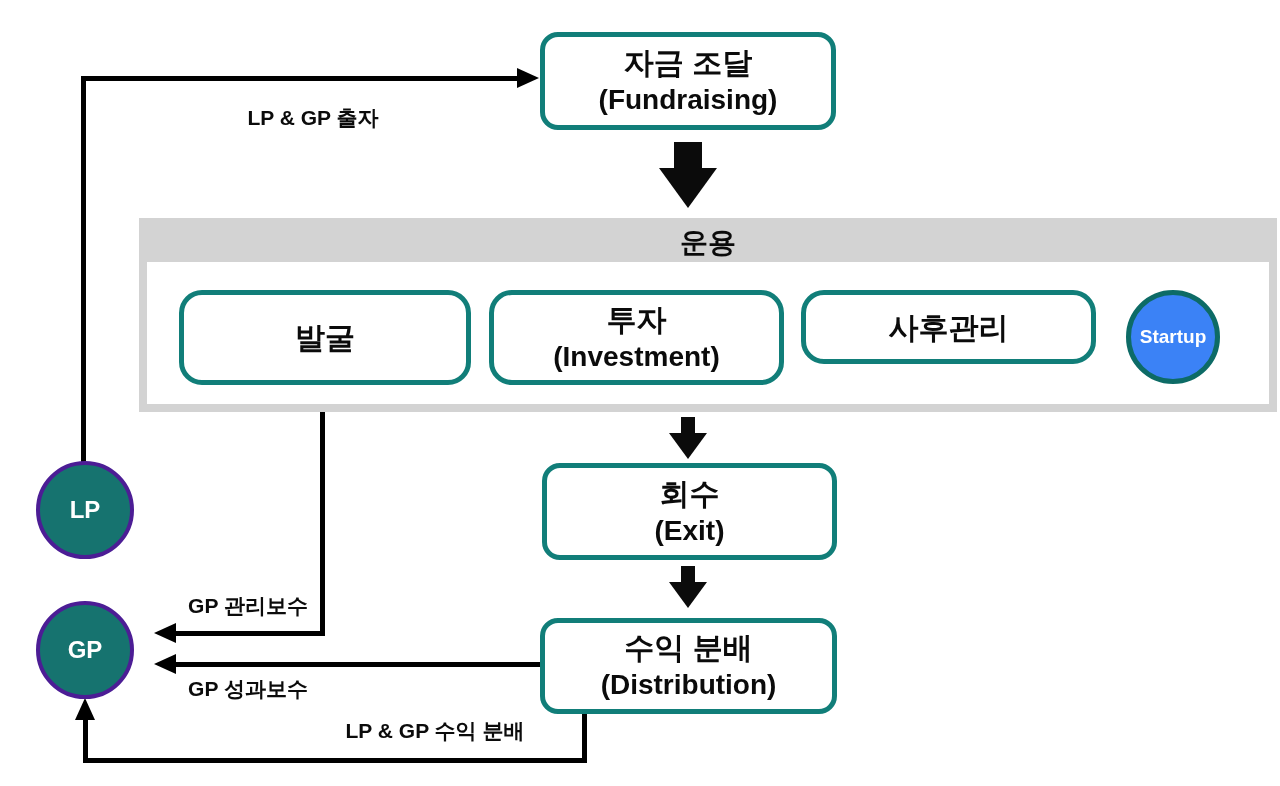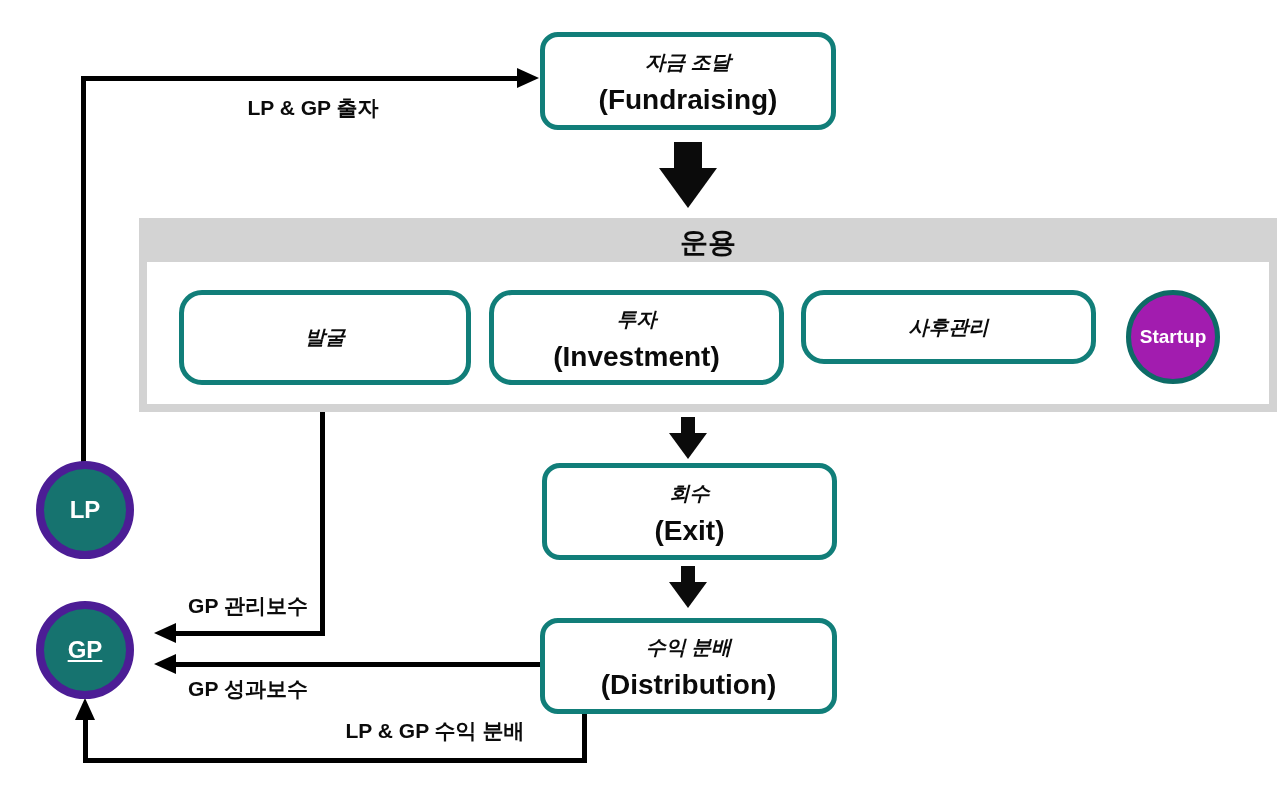--- a/index.html
+++ b/index.html
@@ -7,43 +7,43 @@
     position:relative;width:1280px;height:786px;background:#ffffff;
     font-family:"Liberation Sans","DejaVu Sans",sans-serif;
     color:#0b0b0b;overflow:hidden;
   }
   
   .tealbox{
     position:absolute;background:#ffffff;border:5px solid #117e79;border-radius:18px;
     display:flex;flex-direction:column;align-items:center;justify-content:center;
     text-align:center;font-weight:700;z-index:3;box-sizing:border-box;
   }
-  .tealbox .ko{font-size:20px;line-height:37px;font-style:italic;}
+  .tealbox .ko{font-size:30px;line-height:37px;}
   .tealbox .en{font-size:28px;line-height:37px;}
   .tealbox .en.small{font-size:20px;line-height:30px;}
   
   #ops{
     position:absolute;left:139px;top:218px;width:1110px;height:194px;
     background:#d3d3d3;z-index:2;padding-left:28px;
   }
   #ops .ops-header{
     position:absolute;left:0;top:6px;width:100%;text-align:center;
     font-size:28px;font-weight:700;
   }
   #ops .ops-inner{
     position:absolute;left:8px;top:44px;right:8px;bottom:8px;background:#ffffff;
   }
   #ops .tealbox{z-index:3;border-radius:23px;}
   
   .circle{
     position:absolute;border-radius:50%;display:flex;align-items:center;justify-content:center;
     color:#ffffff;font-weight:700;z-index:4;box-sizing:border-box;
   }
-  .circle.lpgp{width:98px;height:98px;background:#16736f;border:8px solid #4c1d95;font-size:24px;}
-  .circle.startup{width:94px;height:94px;background:#a21caf;border:5px solid #0d6b66;font-size:19px;}
+  .circle.lpgp{width:98px;height:98px;background:#16736f;border:4px solid #4c1d95;font-size:24px;}
+  .circle.startup{width:94px;height:94px;background:#3b82f6;border:5px solid #0d6b66;font-size:19px;}
   
   .line{position:absolute;background:#000;z-index:1;}
   .tri{position:absolute;width:0;height:0;z-index:1;}
   .tri.right{border-top:10px solid transparent;border-bottom:10px solid transparent;border-left:22px solid #000;}
   .tri.left{border-top:10px solid transparent;border-bottom:10px solid transparent;border-right:22px solid #000;}
   .tri.up{border-left:10px solid transparent;border-right:10px solid transparent;border-bottom:22px solid #000;}
   .edge-label{
     position:absolute;font-size:21px;font-weight:700;text-align:center;z-index:2;white-space:nowrap;
   }
   
@@ -56,21 +56,21 @@
   .barrow.small .head{border-left:19px solid transparent;border-right:19px solid transparent;border-top:26px solid #0b0b0b;}
 </style>
 </head>
 <body>
 
 <div id="canvas">
 
   <div class="line" style="left:81px;top:76px;width:5px;height:390px;"></div>
   <div class="line" style="left:81px;top:76px;width:438px;height:5px;"></div>
   <div class="tri right" style="left:517px;top:68px;"></div>
-  <div class="edge-label" style="left:168px;top:94px;width:290px;">LP &amp; GP 출자</div>
+  <div class="edge-label" style="left:168px;top:104px;width:290px;">LP &amp; GP 출자</div>
 
   <div class="line" style="left:320px;top:405px;width:5px;height:231px;"></div>
   <div class="line" style="left:176px;top:631px;width:149px;height:5px;"></div>
   <div class="tri left" style="left:154px;top:623px;"></div>
   <div class="edge-label" style="left:168px;top:592px;width:160px;">GP 관리보수</div>
 
   <div class="line" style="left:176px;top:662px;width:364px;height:5px;"></div>
   <div class="tri left" style="left:154px;top:654px;"></div>
   <div class="edge-label" style="left:168px;top:675px;width:160px;">GP 성과보수</div>
 
@@ -127,17 +127,17 @@
 
   <div class="tealbox" style="left:540px;top:618px;width:297px;height:96px;">
     <div class="ko">수익 분배</div>
     <div class="en">(Distribution)</div>
   </div>
 
   <div class="circle lpgp" style="left:36px;top:461px;">
     <span>LP</span>
   </div>
 
-  <div class="circle lpgp" style="left:36px;top:601px;text-decoration:underline;">
+  <div class="circle lpgp" style="left:36px;top:601px;">
     <span>GP</span>
   </div>
 
 </div>
 
 </body></html>

